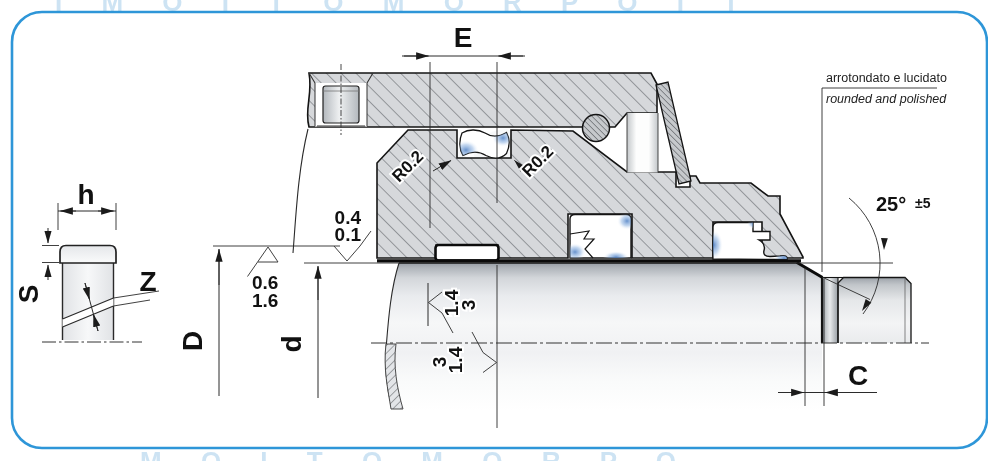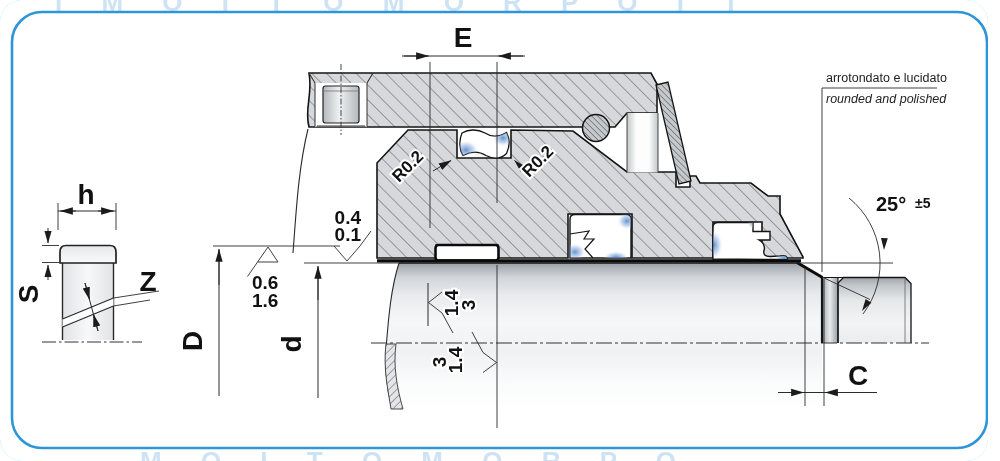--- a/index.html
+++ b/index.html
@@ -1,16 +1,16 @@
 <!DOCTYPE html>
 <html><head>
 <meta charset="utf-8">
 <style>
   html,body{margin:0;padding:0;background:#fff;}
-  .root{position:relative;width:988px;height:461px;overflow:hidden;background:#7dd3fc;border-radius:22px;}
+  .root{position:relative;width:988px;height:461px;overflow:hidden;background:#7dd3fc;}
   svg{display:block;}
   svg text{font-family:"Liberation Sans",sans-serif;fill:#111;}
   .dimL{font-size:28px;font-weight:600;}
   .num{font-size:19px;font-weight:700;}
   .r02{font-size:17px;font-weight:700;paint-order:stroke;stroke:#fff;stroke-width:4px;}
   .halo{paint-order:stroke;stroke:#fff;stroke-width:4px;}
   .deg{font-size:20px;font-weight:700;}
   .degTol{font-size:14px;font-weight:700;}
   .note{font-size:12.5px;fill:#222;}
   .noteEn{font-style:italic;}

